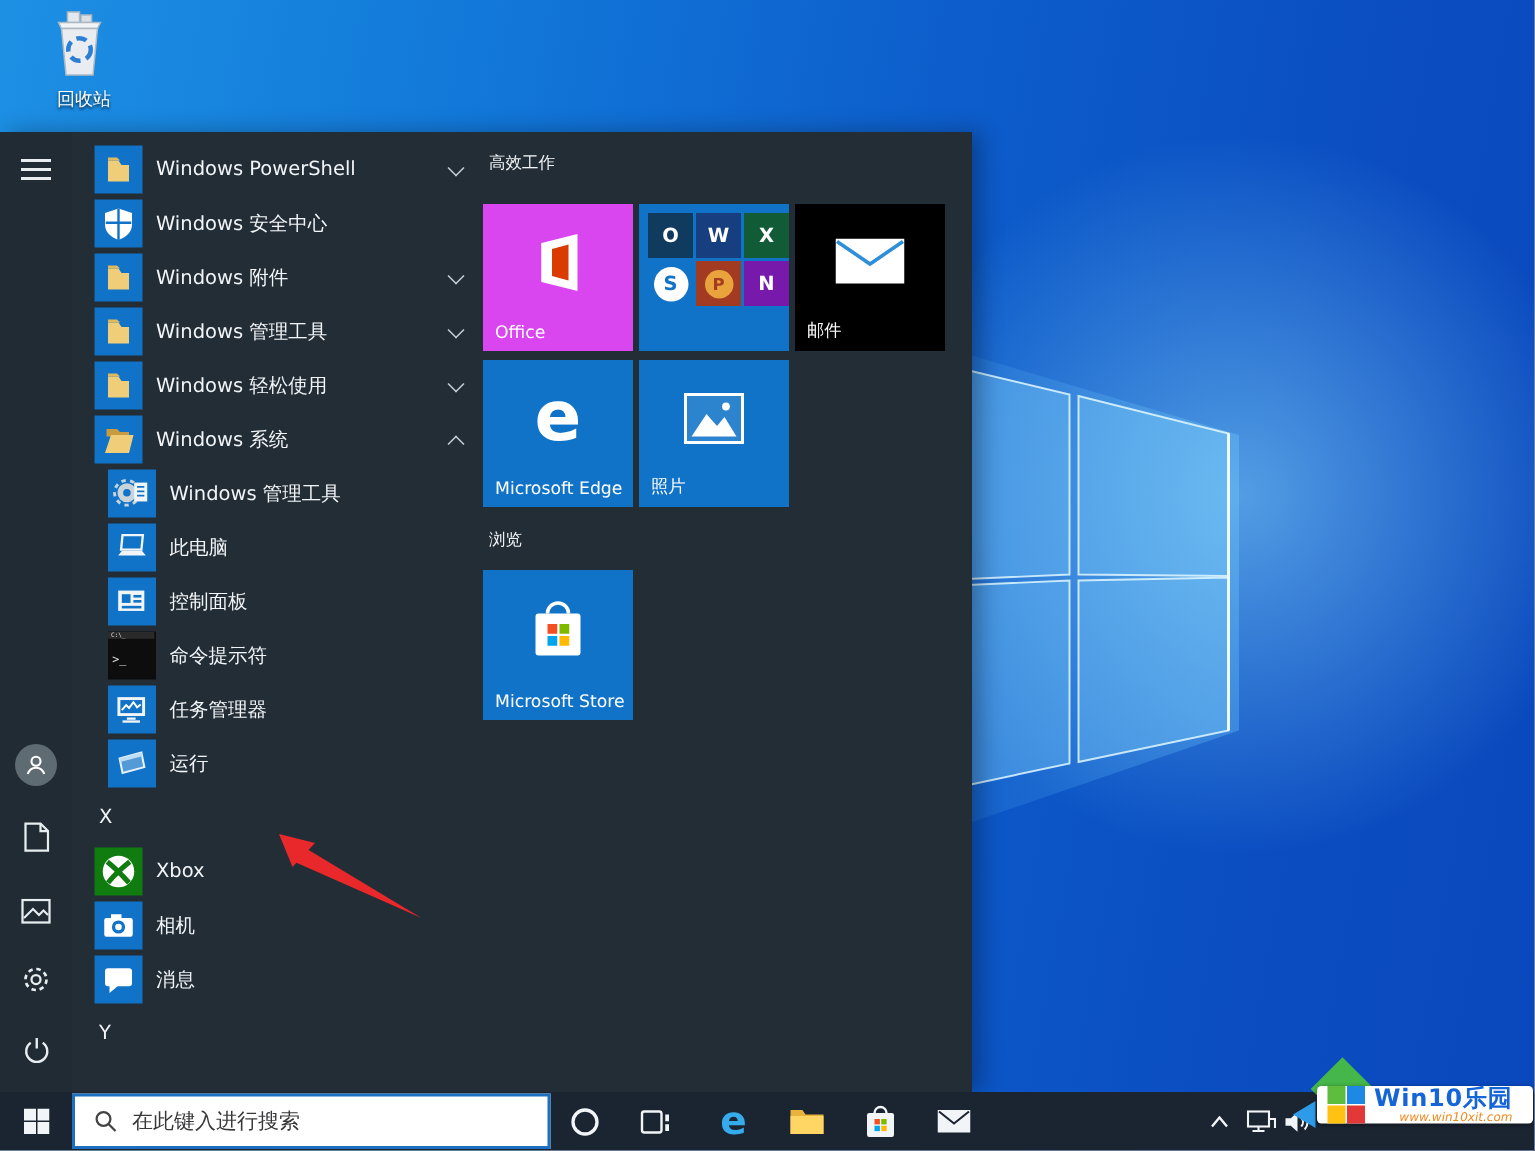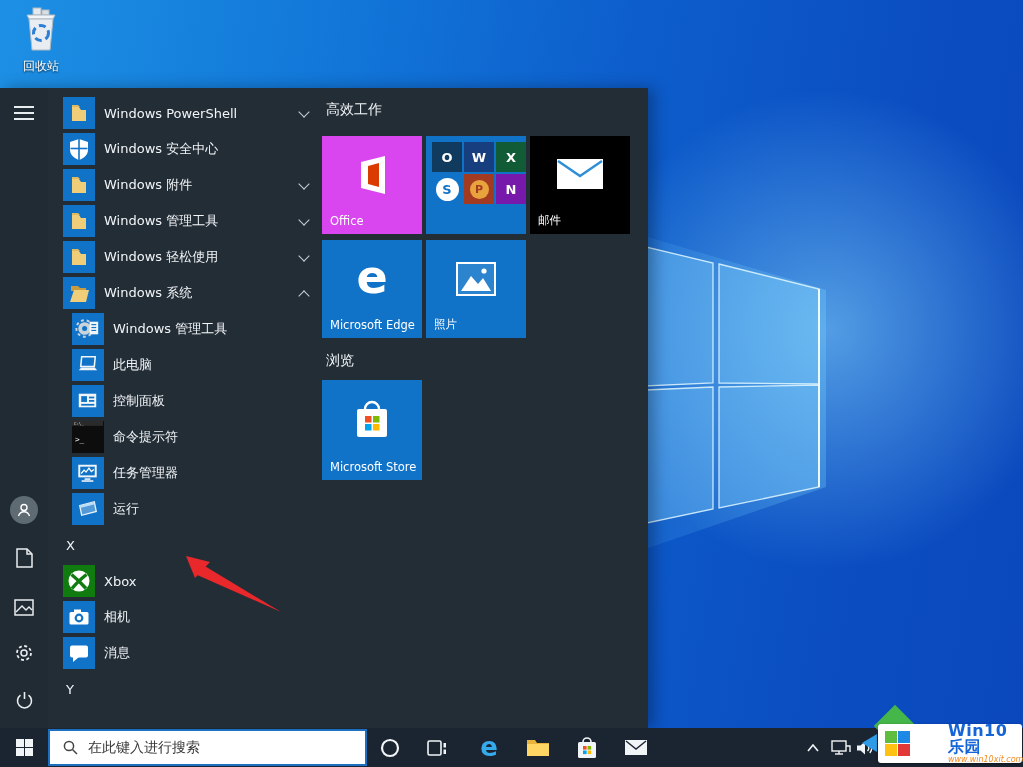--- a/index.html
+++ b/index.html
@@ -3,21 +3,21 @@
 <meta charset="utf-8">
 <style>
   * { margin:0; padding:0; box-sizing:border-box; }
   html,body { width:1023px; height:767px; overflow:hidden; }
   body { font-family:"DejaVu Sans","Liberation Sans",sans-serif; }
   .stage { position:relative; width:1023px; height:767px; overflow:hidden;
            background:linear-gradient(100deg,#1D90E4 0%,#1278D9 28%,#0D5ECC 55%,#0B4EC2 80%,#0A47BC 100%); }
 
   
   .wallpaper { position:absolute; left:0; top:0; width:1023px; height:767px; }
-  .desk-icon { position:absolute; left:8px; top:6px; width:66px; text-align:center; color:#fff; z-index:1; }
+  .desk-icon { position:absolute; left:8px; top:6px; width:66px; text-align:right; color:#fff; z-index:1; }
   .desk-icon .dlbl { display:block; margin-top:2px; font-size:12px; text-shadow:0 1px 2px rgba(0,0,0,.8); }
 
   
   .start-menu { position:absolute; left:0; top:88px; width:648px; height:640px; background:#232D36;
                 z-index:5; overflow:hidden; box-shadow:6px 0 14px rgba(0,0,0,.3); }
   .rail { position:absolute; left:0; top:0; width:48px; height:640px; background:#212B33; }
   .rail-btn { position:absolute; left:12px; width:24px; height:24px; display:flex; align-items:center; justify-content:center; color:#E8EDF0; }
   .avatar-bg { position:absolute; left:10px; width:28px; height:28px; border-radius:50%; background:#5F6B72;
                display:flex; align-items:center; justify-content:center; }
 
@@ -31,21 +31,21 @@
   .albl { position:absolute; left:56px; top:50%; transform:translateY(-50%); font-size:13px; color:#F2F5F7; white-space:nowrap; }
   .app-row.indent .albl { left:65px; }
   .app-header { position:relative; height:36px; }
   .app-header .albl { left:18px; }
   .chev { position:absolute; right:16px; top:13px; width:8px; height:8px;
           border-right:1.6px solid #C6D0D6; border-bottom:1.6px solid #C6D0D6; transform:rotate(45deg); }
   .chev.up { transform:rotate(225deg); top:17px; }
 
   
   .tiles { position:absolute; left:322px; top:0; width:326px; height:640px; }
-  .tg-title { position:absolute; font-size:14px; color:#F2F5F7; }
+  .tg-title { position:absolute; font-size:11px; color:#F2F5F7; }
   .tile { position:absolute; width:100px; background:#1173C8; overflow:hidden; }
   .tile .tlbl { position:absolute; left:8px; bottom:6px; font-size:11.5px; color:#fff; white-space:nowrap; }
   .tile .cicon { position:absolute; left:50%; top:42%; transform:translate(-50%,-50%); }
   .tile.office { background:#d946ef; }
   .tile.mail { background:#000000; }
   .mini { position:absolute; width:30px; height:30px; display:flex; align-items:center; justify-content:center;
           color:#fff; font-size:13px; font-weight:bold; }
 
   
   .anno { position:absolute; left:0; top:0; width:1023px; height:767px; z-index:6; pointer-events:none; }
@@ -57,22 +57,22 @@
                border:2px solid #1D6FC0; display:flex; align-items:center; }
   .tb-search .ph { margin-left:10px; font-size:14px; color:#38383A; white-space:nowrap; }
   .tb-ic { position:absolute; top:0; width:44px; height:39px; display:flex; align-items:center; justify-content:center; }
   .tray-ic { position:absolute; top:0; width:26px; height:39px; display:flex; align-items:center; justify-content:center; }
 
   
   .wm { position:absolute; z-index:8; }
   .wm-diamond { left:880px; top:711px; width:30px; height:30px; background:#45B649; transform:rotate(45deg); }
   .wm-arrow { left:862px; top:734px; width:0; height:0; border-top:9px solid transparent;
               border-bottom:9px solid transparent; border-right:15px solid #2E9BE8; }
-  .wm-box { left:878px; top:724px; width:144px; height:39px; background:#fff; border-radius:3px;
-            box-shadow:0 1px 3px rgba(0,0,0,.45); display:flex; align-items:center;gap:32px; }
+  .wm-box { left:878px; top:724px; width:144px; height:25px; background:#fff; border-radius:3px;
+            box-shadow:0 1px 3px rgba(0,0,0,.45); display:flex; align-items:center; }
   .wm-flag { width:25px; height:25px; margin-left:7px; display:grid; grid-template-columns:12px 12px; grid-template-rows:12px 12px; gap:1px; }
   .wm-flag i { display:block; }
   .wm-text { margin-left:6px; line-height:1; }
   .wm-line1 { font-size:16px; font-weight:bold; color:#1565D8; letter-spacing:.5px; }
   .wm-line2 { font-size:8px; color:#F08A1D; text-align:right; margin-top:1px;font-style:italic; }
 </style>
 </head>
 <body>
 
 <div class="stage">

